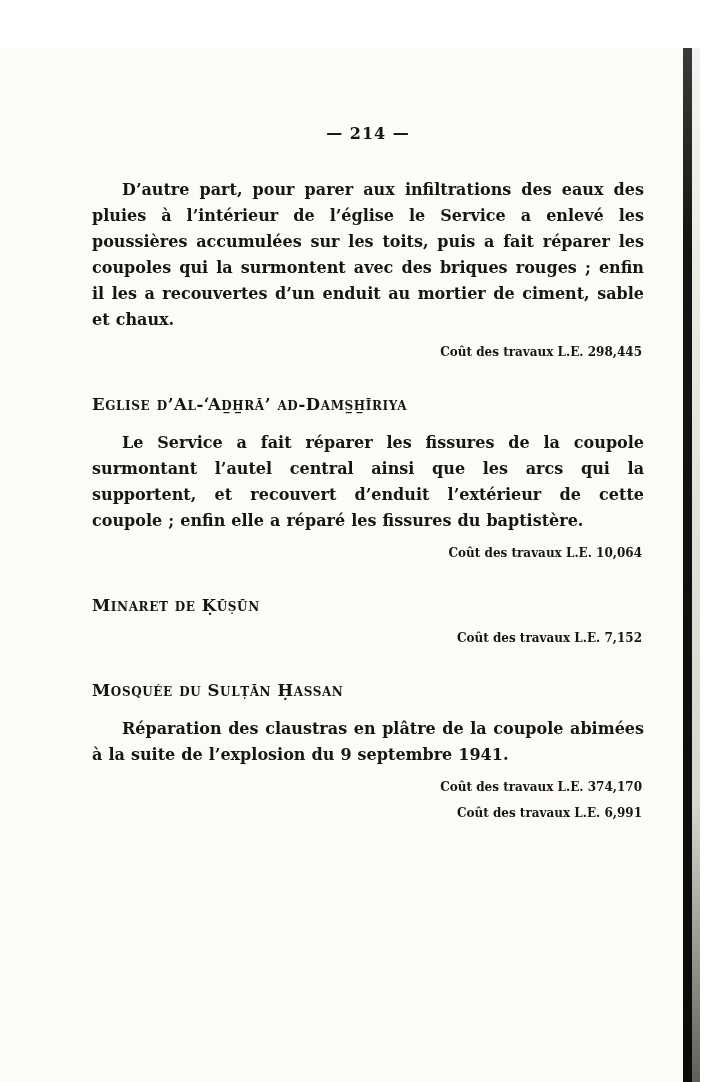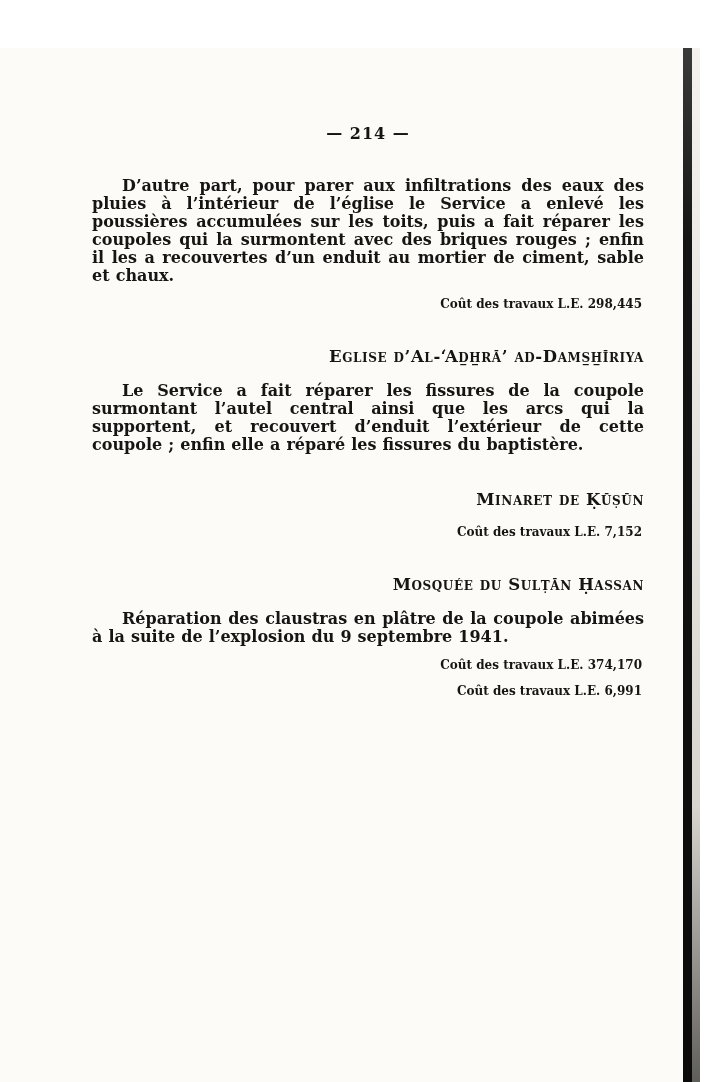--- a/index.html
+++ b/index.html
@@ -28,32 +28,32 @@
     text-align: center;
     font-weight: bold;
     font-size: 16px;
     letter-spacing: 1px;
     margin-bottom: 34px;
   }
   .section {
     margin-bottom: 4px;
   }
   .section-heading {
-    text-align: right;
+    text-align: left;
     font-variant: small-caps;
     font-weight: bold;
     font-size: 16.5px;
     letter-spacing: 0.6px;
     margin-top: 36px;
     margin-bottom: 16px;
   }
   .para {
     font-size: 16px;
     font-weight: bold;
-    line-height: 18px;
+    line-height: 26px;
     text-align: justify;
     text-indent: 30px;
     margin: 0;
     word-spacing: 0.5px;
   }
   .cost-line {
     text-align: right;
     font-weight: bold;
     font-size: 12px;
     margin-top: 12px;
@@ -96,20 +96,21 @@
     <div class="page-number">— 214 —</div>
 
     <div class="section">
       <p class="para">D’autre part, pour parer aux infiltrations des eaux des pluies à l’intérieur de l’église le Service a enlevé les poussières accumulées sur les toits, puis a fait réparer les coupoles qui la surmontent avec des briques rouges ; enfin il les a recouvertes d’un enduit au mortier de ciment, sable et chaux.</p>
       <div class="cost-line">Coût des travaux L.E. 298,445</div>
     </div>
 
     <div class="section">
       <div class="section-heading">Eglise d’Al-‘Ad̲h̲rā’ ad-Dams̲h̲īriya</div>
       <p class="para">Le Service a fait réparer les fissures de la coupole surmontant l’autel central ainsi que les arcs qui la supportent, et recouvert d’enduit l’extérieur de cette coupole ; enfin elle a réparé les fissures du baptistère.</p>
+      <div class="cost-line">Coût des travaux L.E. 10,064</div>
     </div>
 
     <div class="section">
       <div class="section-heading">Minaret de Ḳūṣūn</div>
       <div class="cost-line">Coût des travaux L.E. 7,152</div>
     </div>
 
     <div class="section">
       <div class="section-heading">Mosquée du Sulṭān Ḥassan</div>
       <p class="para">Réparation des claustras en plâtre de la coupole abimées à la suite de l’explosion du 9 septembre 1941.</p>

